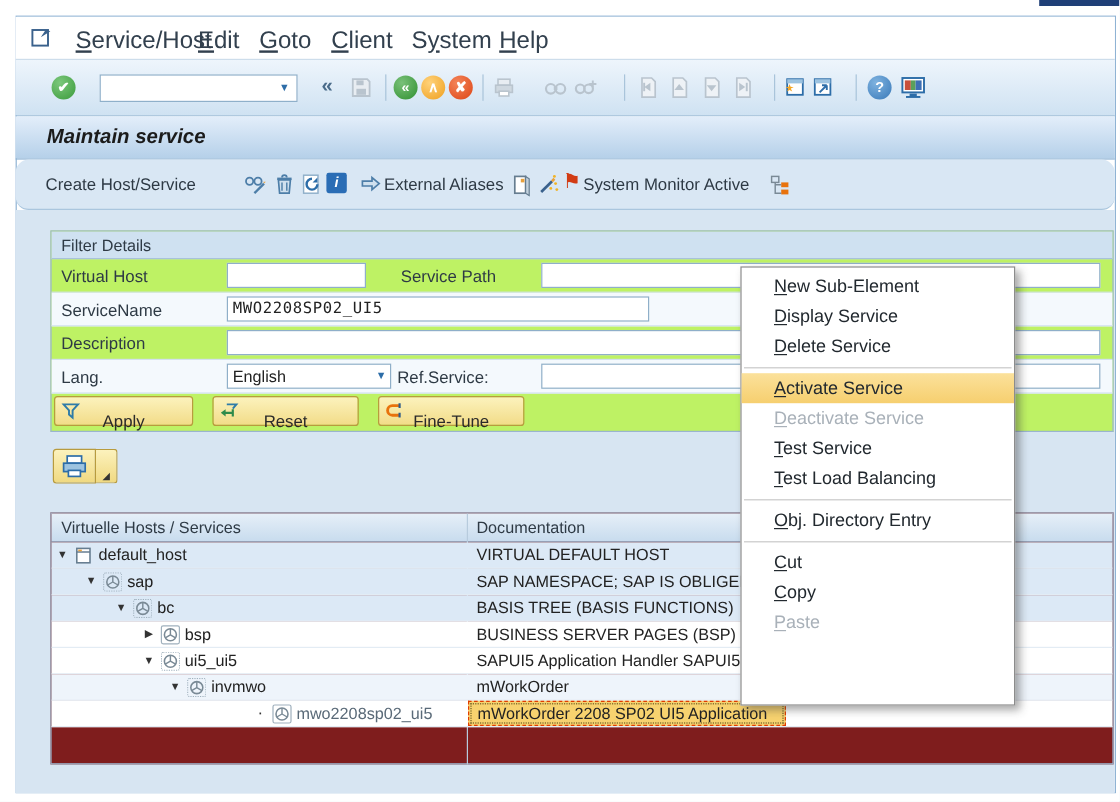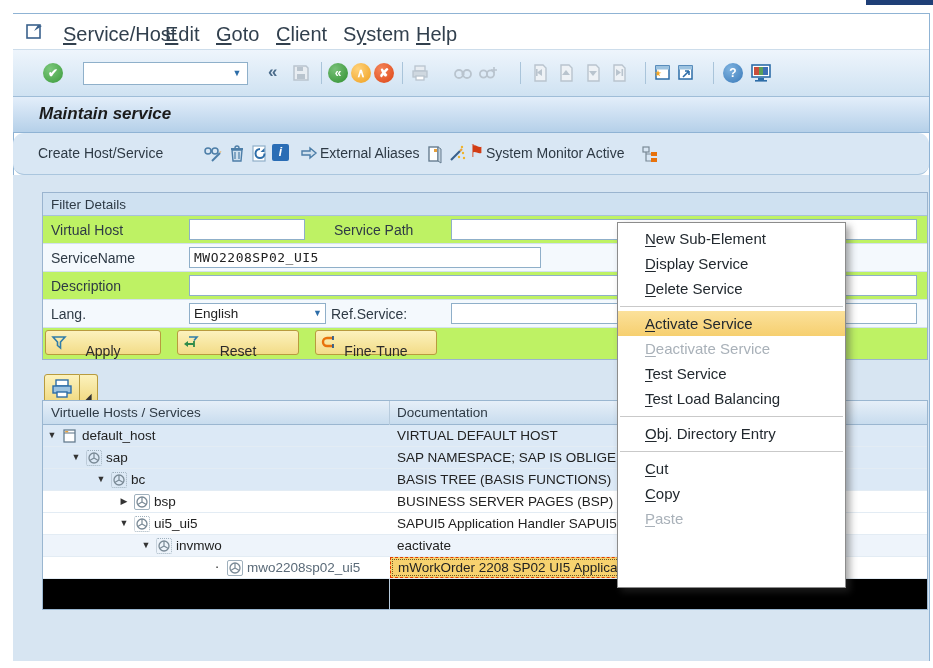--- a/index.html
+++ b/index.html
@@ -68,21 +68,21 @@
   .ybtn svg { position:absolute; left:5px; top:4px; }
 
   
   .printbtn { position:absolute; left:44px; top:374px; width:36px; height:29px;
               background:linear-gradient(#fcf2bd,#f0d981); border:1px solid #b89b3e; border-radius:3px 0 0 3px; }
   .printdd  { position:absolute; left:80px; top:374px; width:18px; height:29px;
               background:linear-gradient(#fcf2bd,#f0d981); border:1px solid #b89b3e; border-left:none; border-radius:0 3px 3px 0;
               font-size:8px; color:#333; text-align:center; line-height:44px; }
 
   
-  .ttable { position:absolute; left:42px; top:400px; width:886px; height:210px; background:#000000; border:1px solid #9ab6d0; }
+  .ttable { position:absolute; left:42px; top:427px; width:886px; height:210px; background:#7f1d1d; border:1px solid #9ab6d0; }
   .thead { position:absolute; left:0; top:0; width:100%; height:24px; background:linear-gradient(#e6eff8,#c8dcee);
            border-bottom:1px solid #9ab6d0; font-size:13.5px; color:#2e3a45; line-height:24px; }
   .thead .c1 { position:absolute; left:8px; }
   .thead .c2 { position:absolute; left:354px; }
   .vdiv { position:absolute; left:346px; top:0; width:1px; height:209px; background:#b7cbdd; }
   .t-row { position:absolute; left:0; width:100%; height:22px; border-bottom:1px solid #e3ecf4; font-size:13.5px; }
   .bgA { background:#dce9f6; }
   .bgW { background:#ffffff; }
   .bgP { background:#eef4fb; }
   .exp { position:absolute; top:5px; font-size:9px; color:#333; width:12px; text-align:center; }
@@ -417,21 +417,21 @@
       <span class="tdoc">SAPUI5 Application Handler SAPUI5 App</span>
     </div>
 
     <div class="t-row bgP" style="top:134px">
       <span class="exp" style="left:97px">▼</span>
       <span class="ticon svc dashed" style="left:113px"><svg width="14" height="14" viewBox="0 0 14 14">
             <circle cx="7" cy="7" r="5" fill="none" stroke="#7a8a96" stroke-width="1.3"></circle>
             <path d="M7 7 V2 M7 7 L2.7 9.5 M7 7 L11.3 9.5" stroke="#7a8a96" stroke-width="1.2"></path>
           </svg></span>
       <span class="tname" style="left:133px">invmwo</span>
-      <span class="tdoc">eactivate</span>
+      <span class="tdoc">mWorkOrder</span>
     </div>
 
     <div class="t-row bgW" style="top:156px">
       <span class="exp bul" style="left:168px">·</span>
       <span class="ticon svc" style="left:184px"><svg width="14" height="14" viewBox="0 0 14 14">
             <circle cx="7" cy="7" r="5" fill="none" stroke="#7a8a96" stroke-width="1.3"></circle>
             <path d="M7 7 V2 M7 7 L2.7 9.5 M7 7 L11.3 9.5" stroke="#7a8a96" stroke-width="1.2"></path>
           </svg></span>
       <span class="tname" style="left:204px; color:#5a6a78;">mwo2208sp02_ui5</span>
       <span class="selcell">

